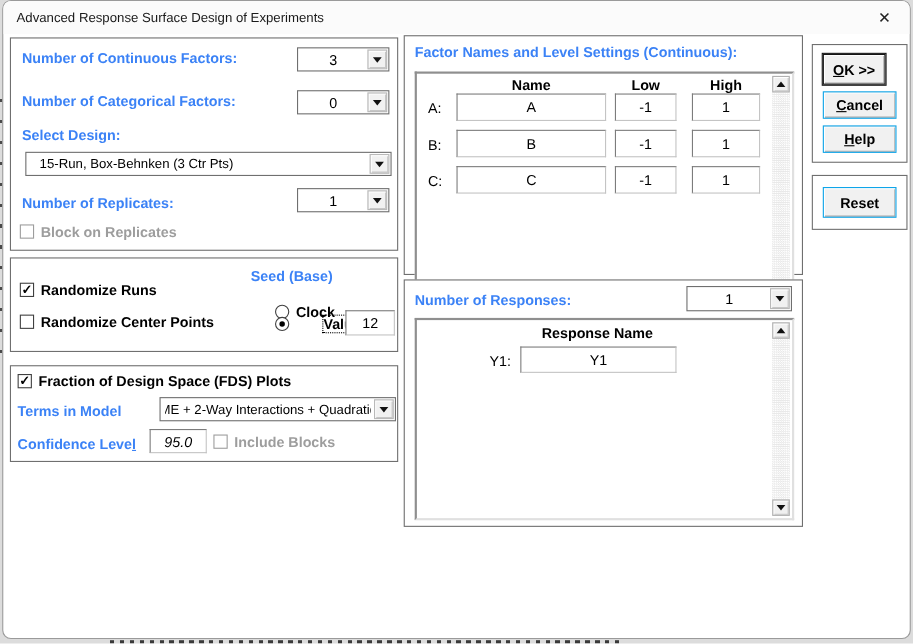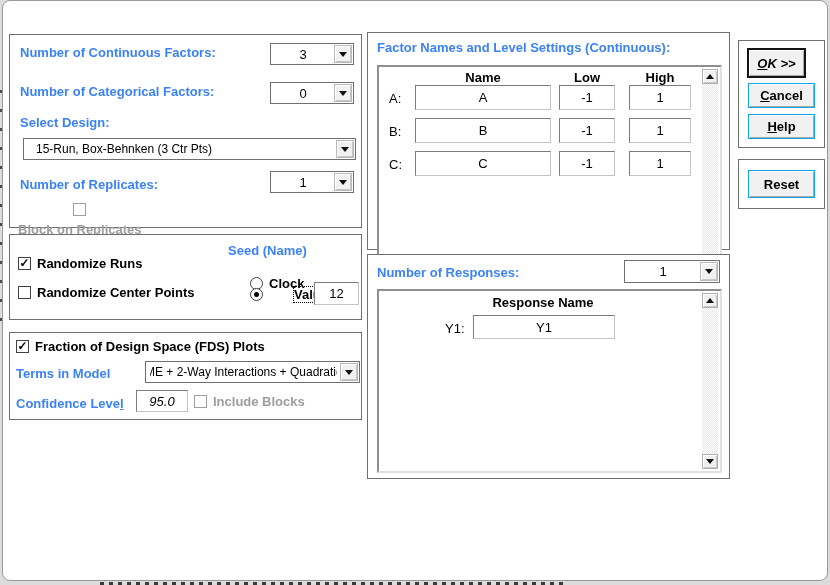--- a/index.html
+++ b/index.html
@@ -101,20 +101,24 @@
   .btn3d.default{border:1px solid #141414;box-shadow:0 0 0 1px #141414, inset 1px 1px 0 #ffffff, inset -1px -1px 0 #a8a8a8;}
 </style>
 </head>
 <body>
 
 <div class="artifact-left"></div>
 <div class="artifact-bottom"></div>
 
 <div class="dialog">
 
+  <div class="titlebar">
+    <span class="title">Advanced Response Surface Design of Experiments</span>
+    <span class="close">✕</span>
+  </div>
 
   <div class="gb" style="left:6px;top:33px;width:353px;height:194px;">
     <span class="lbl" style="left:10px;top:10px;">Number of Continuous Factors:</span>
     <div class="combo" style="left:260px;top:8px;width:84px;height:22px;">
       <span class="cval">3</span>
       <span class="cbtn">
           <i class="tri-down"></i>
         </span>
     </div>
 
@@ -135,38 +139,38 @@
     </div>
 
     <span class="lbl" style="left:10px;top:142px;">Number of Replicates:</span>
     <div class="combo" style="left:260px;top:136px;width:84px;height:22px;">
       <span class="cval">1</span>
       <span class="cbtn">
           <i class="tri-down"></i>
         </span>
     </div>
 
-    <div class="cbrow disabled" style="left:8px;top:168px;flex-direction:column;">
+    <div class="cbrow disabled" style="left:8px;top:168px;">
       <span class="chk"></span>
       <span class="lbl2">Block on Replicates</span>
     </div>
   </div>
 
   <div class="gb" style="left:6px;top:233px;width:353px;height:86px;">
     <div class="cbrow" style="left:8px;top:21px;">
       <span class="chk">
           <span class="mark">✓</span>
         </span>
       <span class="lbl2">Randomize Runs</span>
     </div>
     <div class="cbrow" style="left:8px;top:50px;">
       <span class="chk"></span>
       <span class="lbl2">Randomize Center Points</span>
     </div>
-    <span class="lbl" style="left:218px;top:8px;">Seed (Name)</span>
+    <span class="lbl" style="left:218px;top:8px;">Seed (Base)</span>
     <div class="cbrow" style="left:240px;top:41px;">
       <span class="radio"></span>
       <span class="lbl2">Clock</span>
     </div>
     <div class="cbrow" style="left:240px;top:52px;gap:31px;">
       <span class="radio sel"></span>
       <span class="lbl2 focusdots">Value</span>
     </div>
     <div class="field" style="left:304px;top:47px;width:45px;height:23px;">12</div>
   </div>
@@ -243,21 +247,21 @@
             <i class="tri-up"></i>
           </span>
         <span class="sarr b">
             <i class="tri-down"></i>
           </span>
       </div>
     </div>
   </div>
 
   <div class="gb" style="left:735px;top:39px;width:87px;height:108px;">
-    <button class="btn3d default" style="left:9px;top:8px;width:57px;height:28px;font-style:italic;">
+    <button class="btn3d default" style="left:9px;top:8px;width:57px;height:28px;">
         <span><span class="u">O</span><span>K &gt;&gt;</span></span>
       </button>
     <button class="btn3d" style="left:9px;top:42px;width:67px;height:25px;">
         <span><span class="u">C</span><span>ancel</span></span>
       </button>
     <button class="btn3d" style="left:9px;top:73px;width:67px;height:25px;">
         <span><span class="u">H</span><span>elp</span></span>
       </button>
   </div>
 

